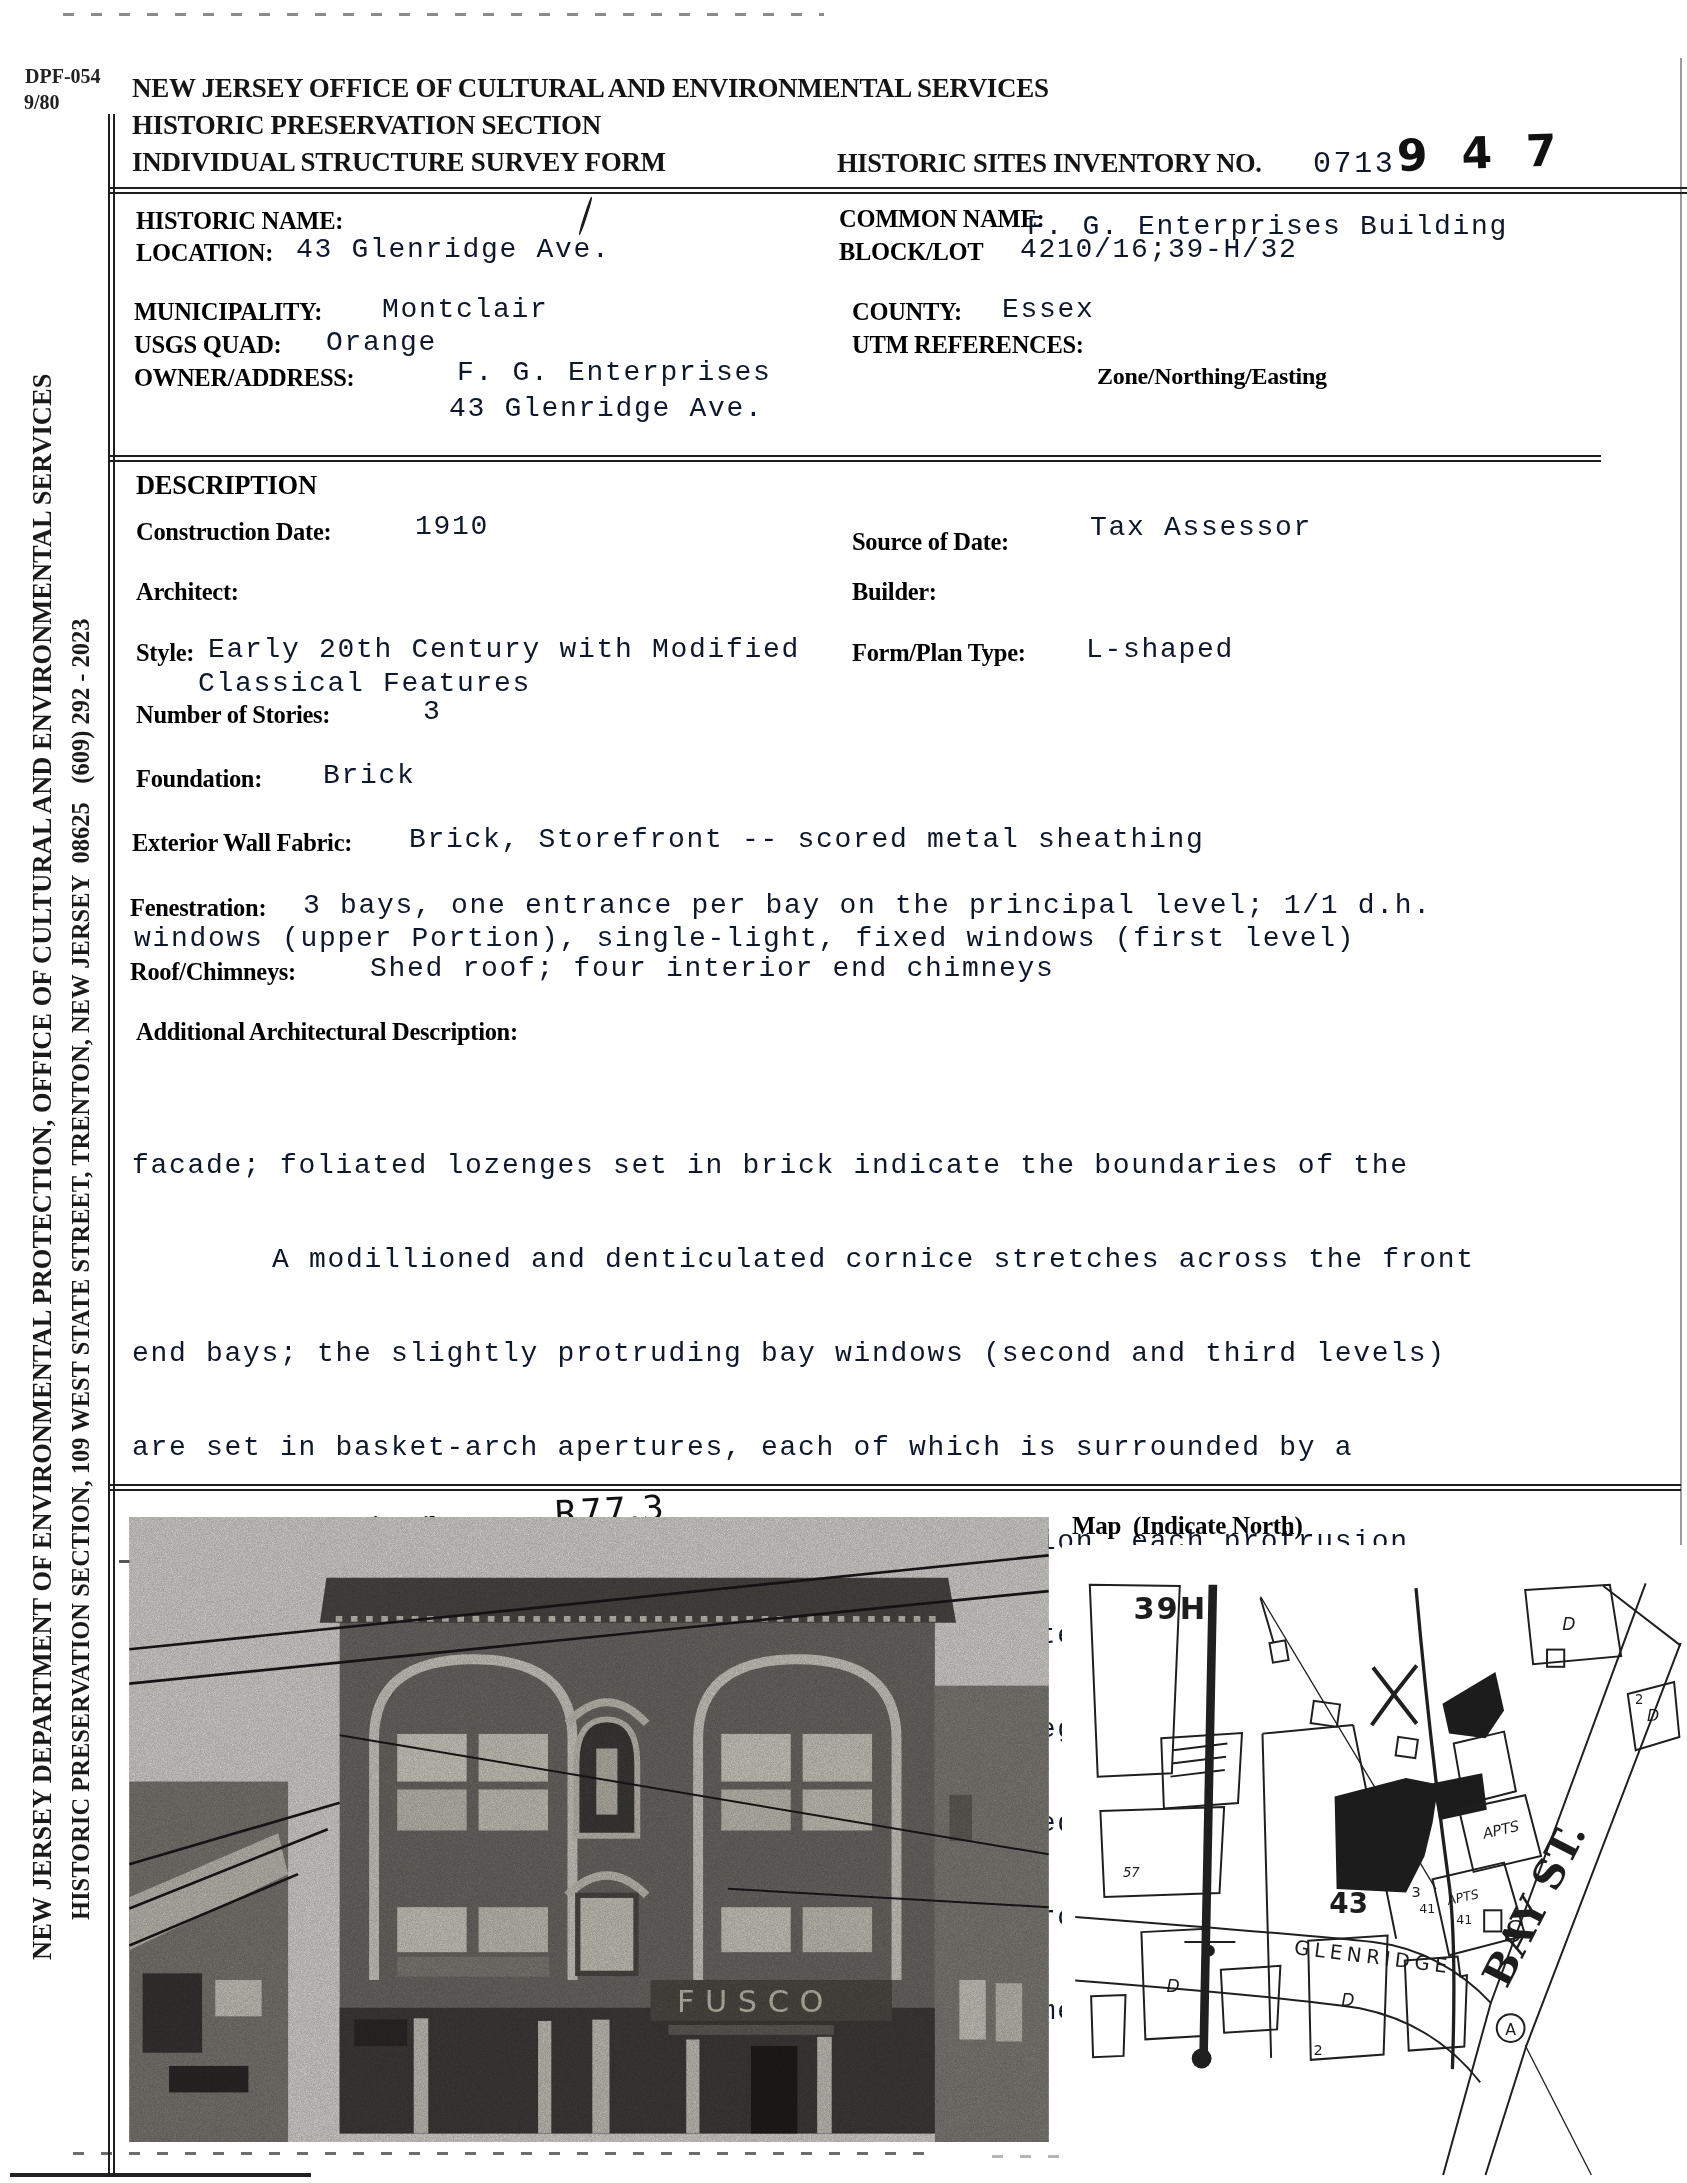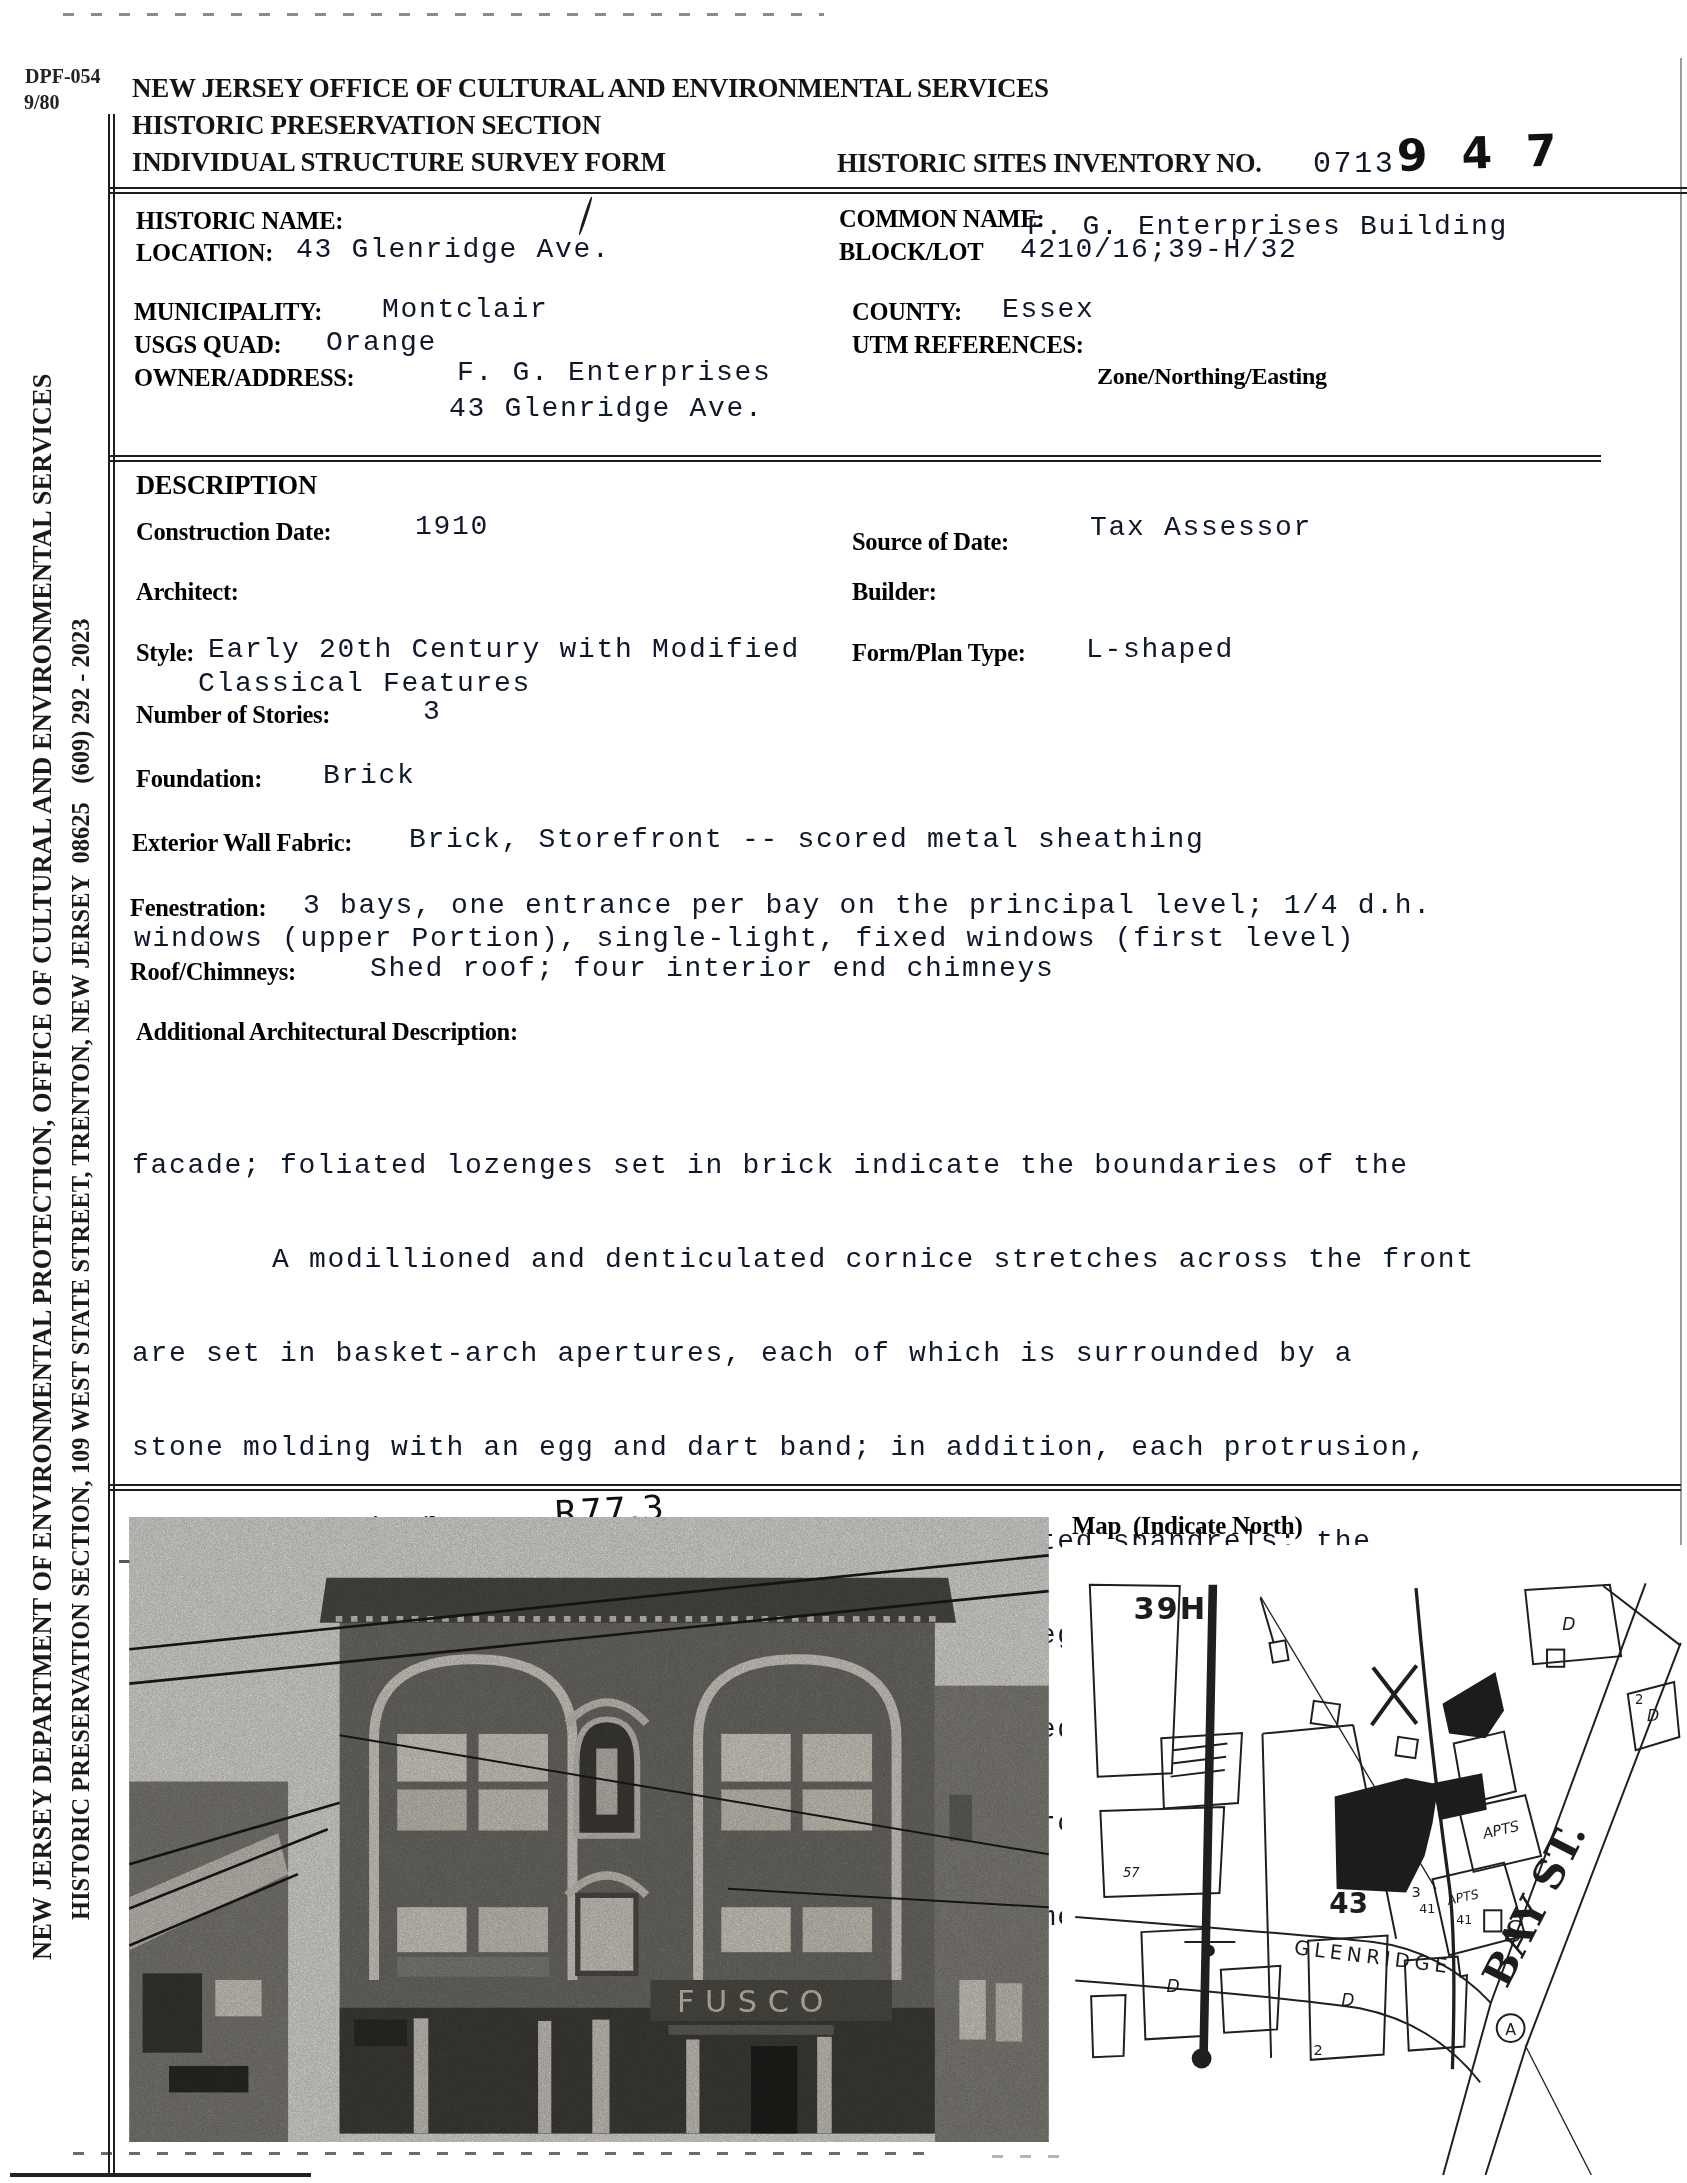--- a/index.html
+++ b/index.html
@@ -78,29 +78,30 @@
   <div class="abs tw" style="left:198px;top:668px;">Classical Features</div>
   <div class="abs lbl" style="left:852px;top:639px;">Form/Plan Type:</div>
   <div class="abs tw" style="left:1086px;top:634px;">L-shaped</div>
   <div class="abs lbl" style="left:136px;top:701px;">Number of Stories:</div>
   <div class="abs tw" style="left:423px;top:696px;">3</div>
   <div class="abs lbl" style="left:136px;top:765px;">Foundation:</div>
   <div class="abs tw" style="left:323px;top:760px;">Brick</div>
   <div class="abs lbl" style="left:132px;top:829px;">Exterior Wall Fabric:</div>
   <div class="abs tw" style="left:409px;top:824px;">Brick, Storefront -- scored metal sheathing</div>
   <div class="abs lbl" style="left:130px;top:894px;">Fenestration:</div>
-  <div class="abs tw" style="left:303px;top:890px;">3 bays, one entrance per bay on the principal level; 1/4 d.h.</div>
+  <div class="abs tw" style="left:303px;top:890px;">3 bays, one entrance per bay on the principal level; 1/1 d.h.</div>
   <div class="abs tw" style="left:134px;top:923px;">windows (upper Portion), single-light, fixed windows (first level)</div>
   <div class="abs lbl" style="left:130px;top:958px;">Roof/Chimneys:</div>
   <div class="abs tw" style="left:370px;top:953px;">Shed roof; four interior end chimneys</div>
   <div class="abs lbl" style="left:136px;top:1018px;">Additional Architectural Description:</div>
 
   <div class="abs tw" style="left:132px;top:1088px;width:1495px;">
     <div class="para-line">facade; foliated lozenges set in brick indicate the boundaries of the</div>
     <div class="para-line" style="padding-left:140px;">A modillioned and denticulated cornice stretches across the front</div>
+    <div class="para-line">end bays; the slightly protruding bay windows (second and third levels)</div>
     <div class="para-line">are set in basket-arch apertures, each of which is surrounded by a</div>
     <div class="para-line">stone molding with an egg and dart band; in addition, each protrusion,</div>
     <div class="para-line">capped by a sunburst hood, is enhanced by ornamented spandrels; the</div>
     <div class="para-line">upper windows in the central bay, surmounted by segmental lintels with</div>
     <div class="para-line">scroll keystones, rest upon stone sills embellished with Greek Key motifs;</div>
     <div class="para-line">the middle entrance (store level) is flanked by broad, fluted pilasters;</div>
     <div class="para-line">scored-metal sheathing surrounds the aluminum-frame store windows.</div>
   </div>
 
   <div class="abs lbl" style="left:136px;top:1512px;font-size:25px;">PHOTO</div>

